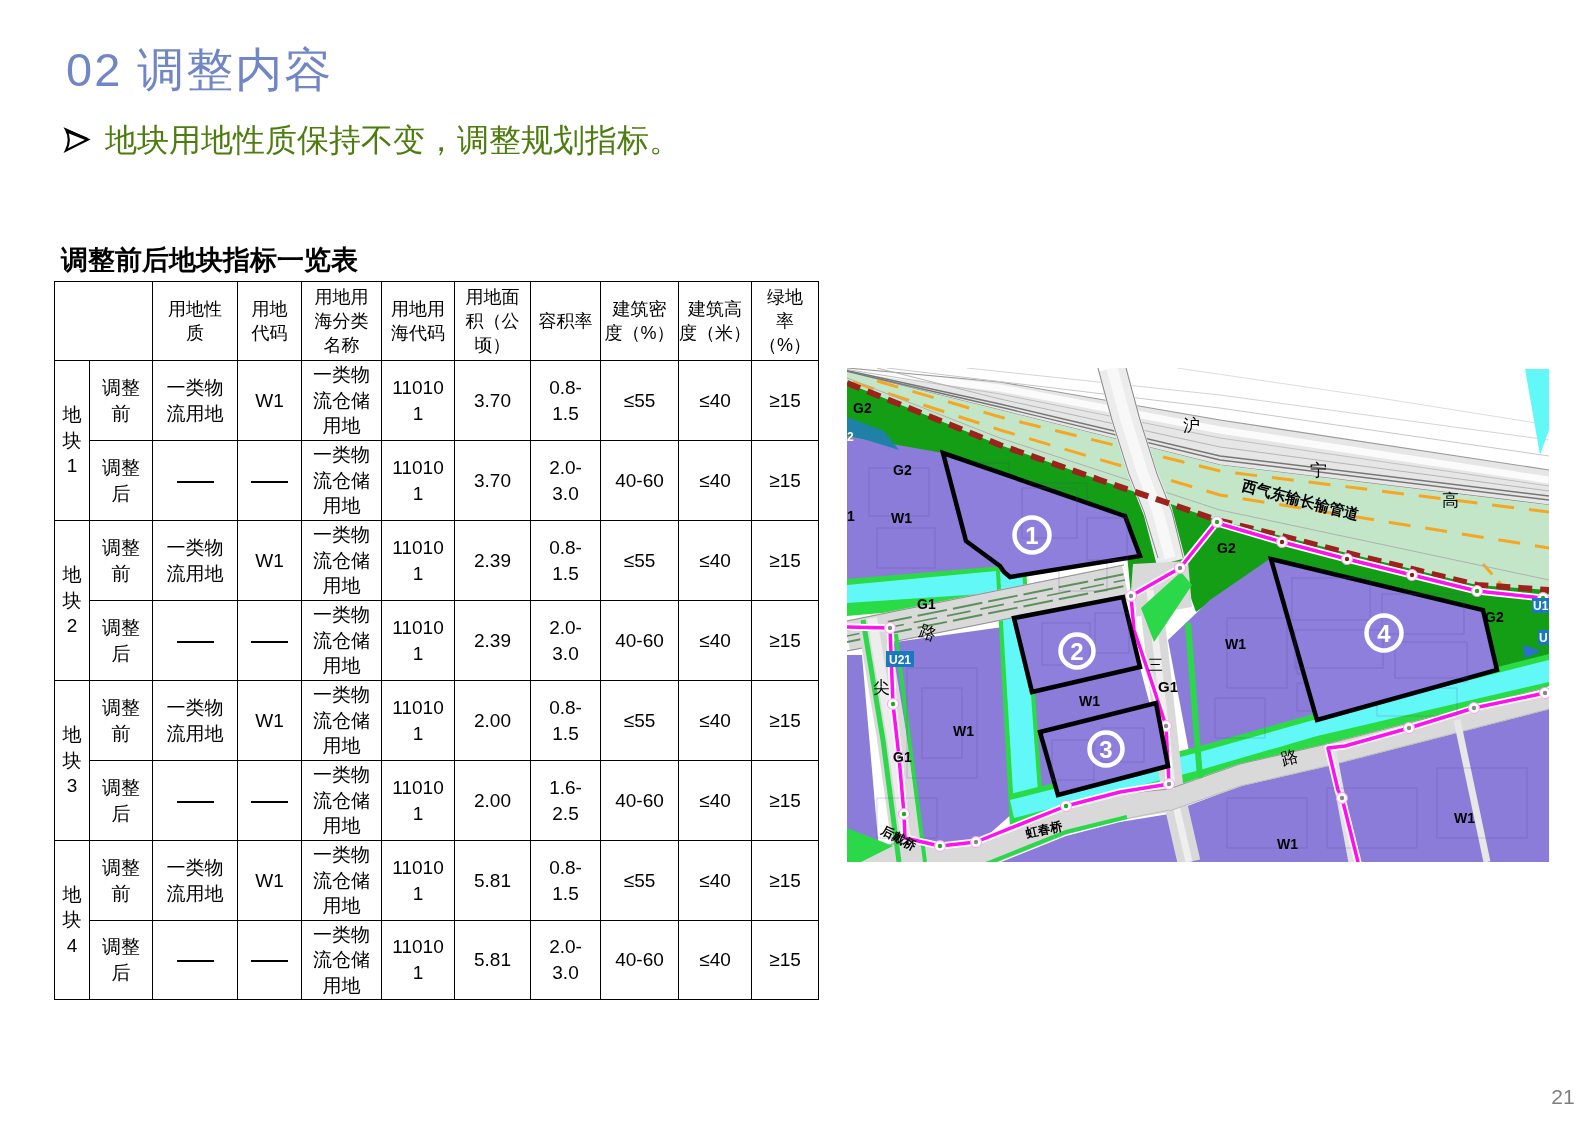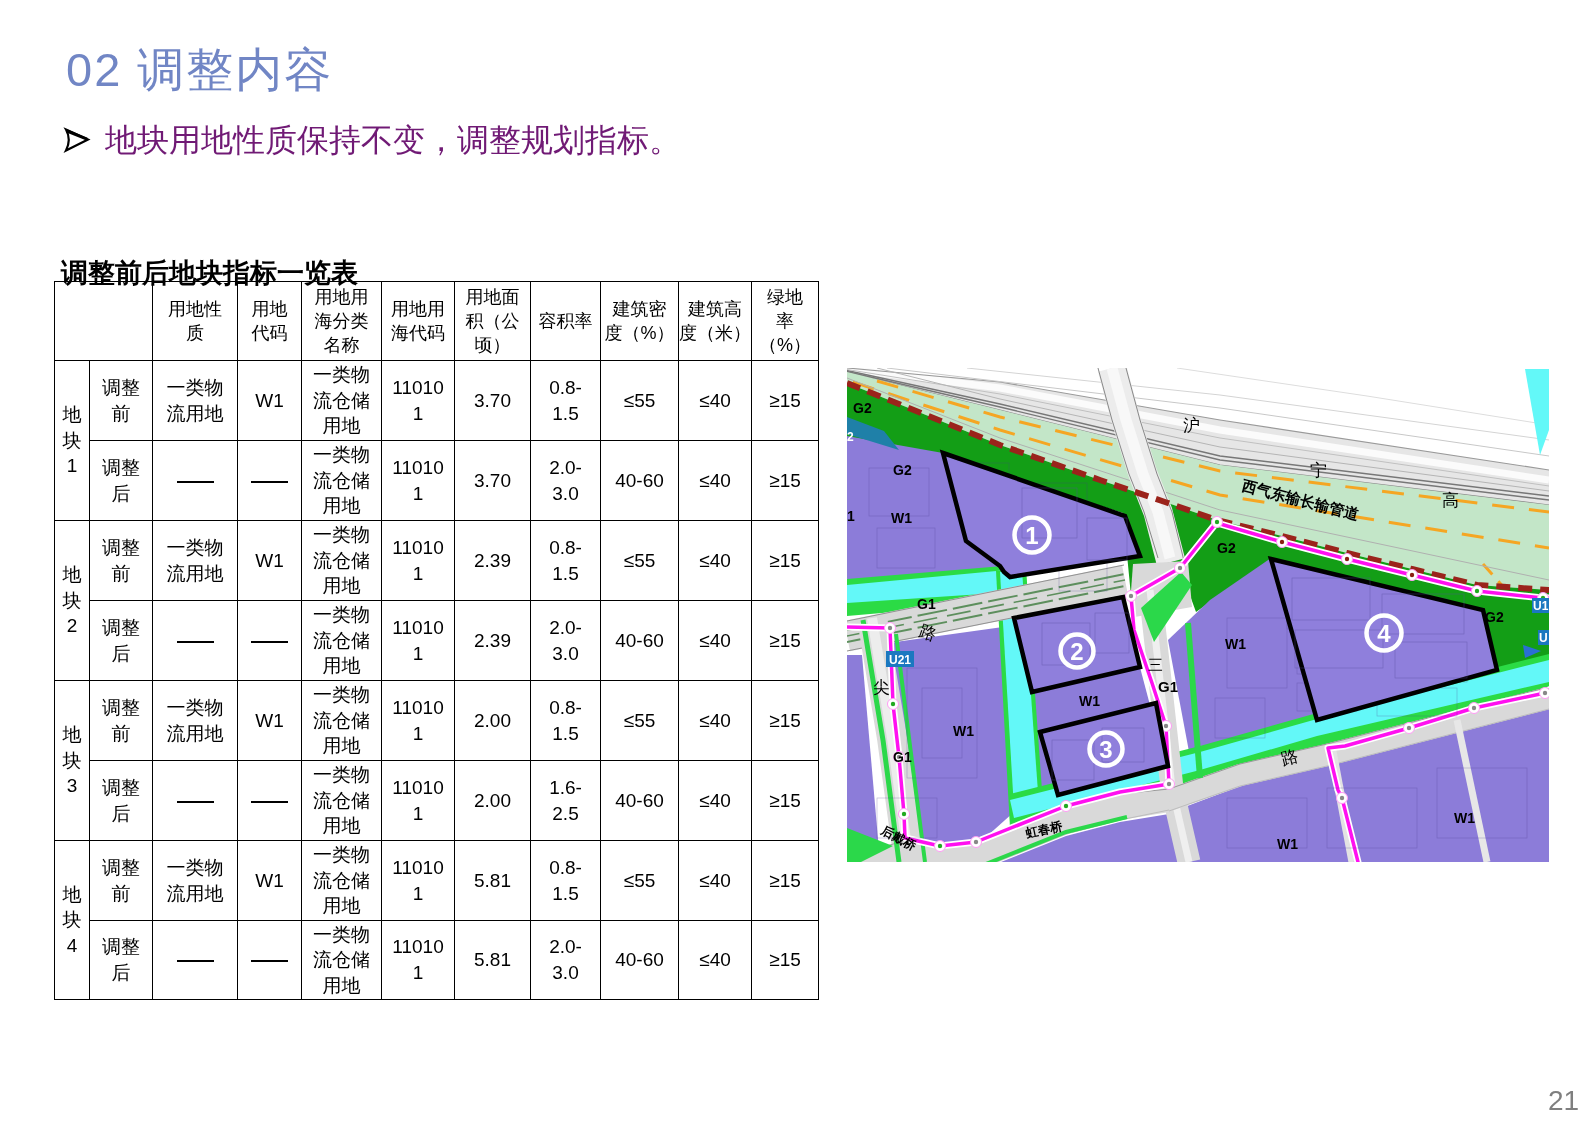--- a/index.html
+++ b/index.html
@@ -1,26 +1,26 @@
 <!DOCTYPE html>
 <html><head>
 <meta charset="utf-8">
 <style>
   html,body{margin:0;padding:0;}
   body{width:1587px;height:1123px;position:relative;background:#ffffff;overflow:hidden;
        font-family:"Liberation Sans", sans-serif;}
   .title{position:absolute;left:66px;top:22px;font-size:47px;font-weight:normal;color:#7186c5;letter-spacing:2px;margin-top:17px;}
-  .bullet{position:absolute;left:63px;top:119px;font-size:32px;color:#701a75;}
+  .bullet{position:absolute;left:63px;top:119px;font-size:32px;color:#4d7c0f;}
   .arrow{display:inline-block;vertical-align:-2px;margin-right:14px;}
-  .tabletitle{position:absolute;left:61px;top:255px;font-size:27px;font-weight:bold;color:#000;}
+  .tabletitle{position:absolute;left:61px;top:242px;font-size:27px;font-weight:bold;color:#000;}
   table.main{position:absolute;left:54px;top:281px;border-collapse:collapse;table-layout:fixed;
      font-size:19px;color:#000;padding-left:9px;}
   table.main td{border:1px solid #000;text-align:center;vertical-align:middle;padding:0;line-height:1.35;}
   .dash{display:inline-block;width:37px;height:2px;background:#000;vertical-align:4px;}
-  .pagenum{position:absolute;left:1548px;top:1085px;font-size:28px;color:#7f7f7f;width:30px;text-align:center;}
+  .pagenum{position:absolute;left:1548px;top:1085px;font-size:21px;color:#7f7f7f;width:30px;text-align:center;}
 </style>
 </head>
 <body>
 <div class="title">02 调整内容</div>
 <div class="bullet"><svg class="arrow" width="28" height="28" viewBox="0 0 28 28">
       <path d="M3,4.5 L25,14.5 L3,25.5 Q8.5,14.5 3,4.5 Z" fill="#ffffff" stroke="#000000" stroke-width="2.2" stroke-linejoin="miter"></path>
       <path d="M4,6 L24,14.2" stroke="#000" stroke-width="3"></path>
     </svg>地块用地性质保持不变，调整规划指标。</div>
 <div class="tabletitle">调整前后地块指标一览表</div>
 

